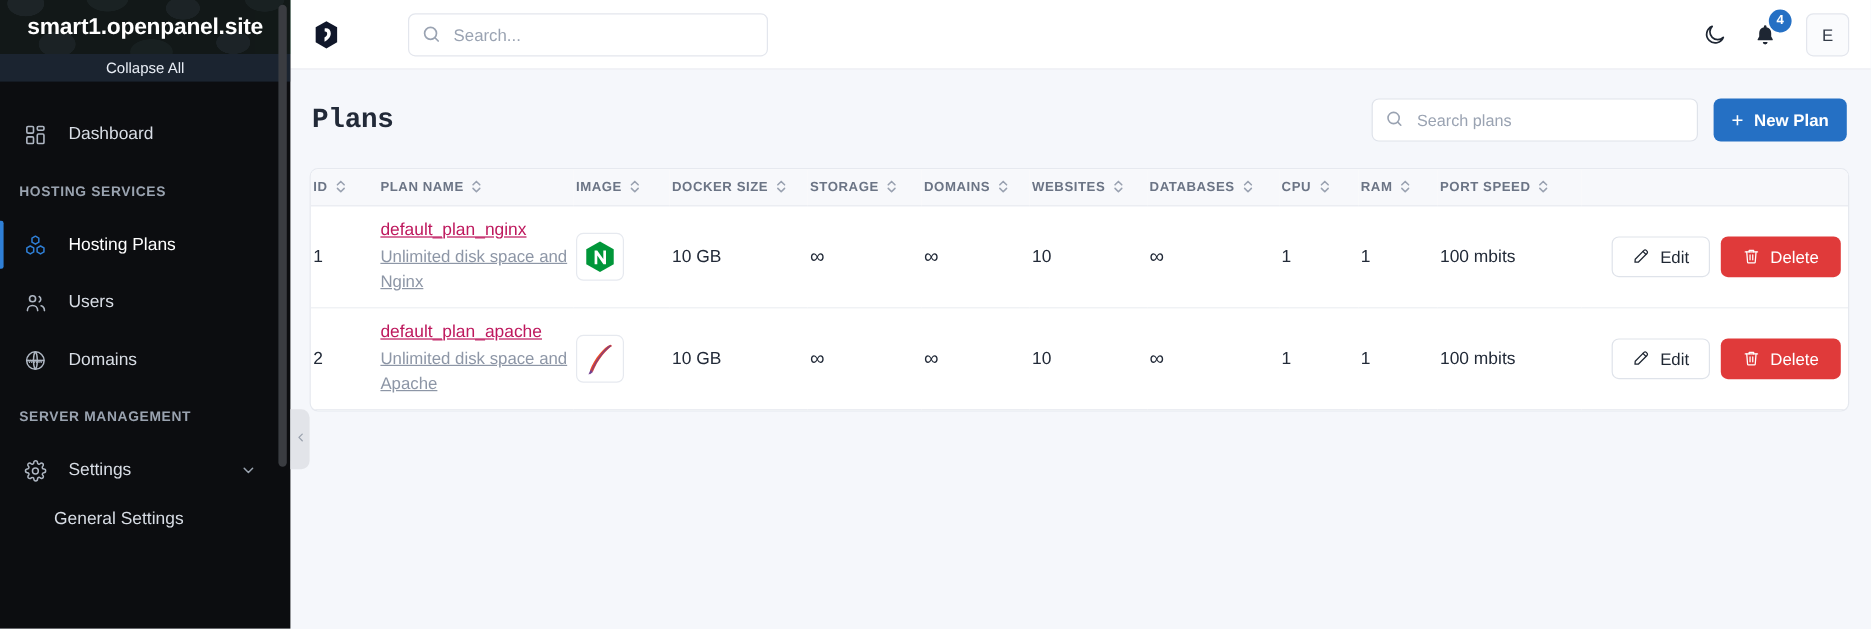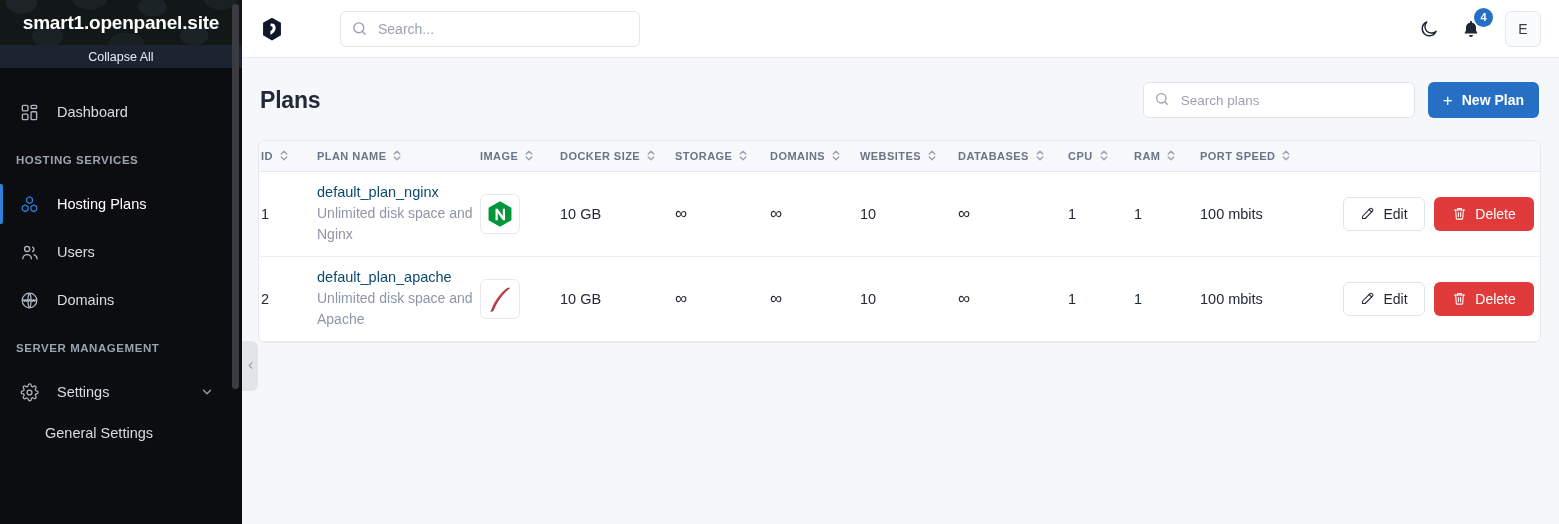--- a/index.html
+++ b/index.html
@@ -264,20 +264,21 @@
     display: flex;
     align-items: center;
     margin-bottom: 22px;
     padding: 0 2px;
   }
   .page-title {
     font-size: 23px;
     font-weight: bold;
     color: #222a38;
     letter-spacing: -0.2px;
+    font-family: Liberation Mono, monospace;
   }
   .head-right {
     margin-left: auto;
     display: flex;
     align-items: center;
     gap: 13px;
   }
   .plansearch {
     position: relative;
     width: 272px;
@@ -354,22 +355,22 @@
   tbody td {
     border-bottom: 1px solid #edeff3;
     height: 85px;
     font-size: 14.5px;
     color: #222a38;
     padding: 0 0 0 2px;
     vertical-align: middle;
   }
   tbody tr:last-child td { border-bottom: 1px solid #e6e9ef; }
 
-  .plan-name { font-size: 14.5px; color: #0c4a6e; line-height: 1.32; }
-  .plan-desc { font-size: 14px; color: #8d96a6; line-height: 1.45; margin-top: 1px; }
+  .plan-name { font-size: 14.5px; color: #be185d; line-height: 1.32; text-decoration: underline; }
+  .plan-desc { font-size: 14px; color: #8d96a6; line-height: 1.45; margin-top: 1px; text-decoration: underline; }
 
   .img-badge {
     width: 40px; height: 40px;
     border: 1px solid #e6e9ef;
     border-radius: 6px;
     background: #fff;
     display: flex; align-items: center; justify-content: center;
   }
   .img-badge svg { width: 30px; height: 30px; display:block; }
 

